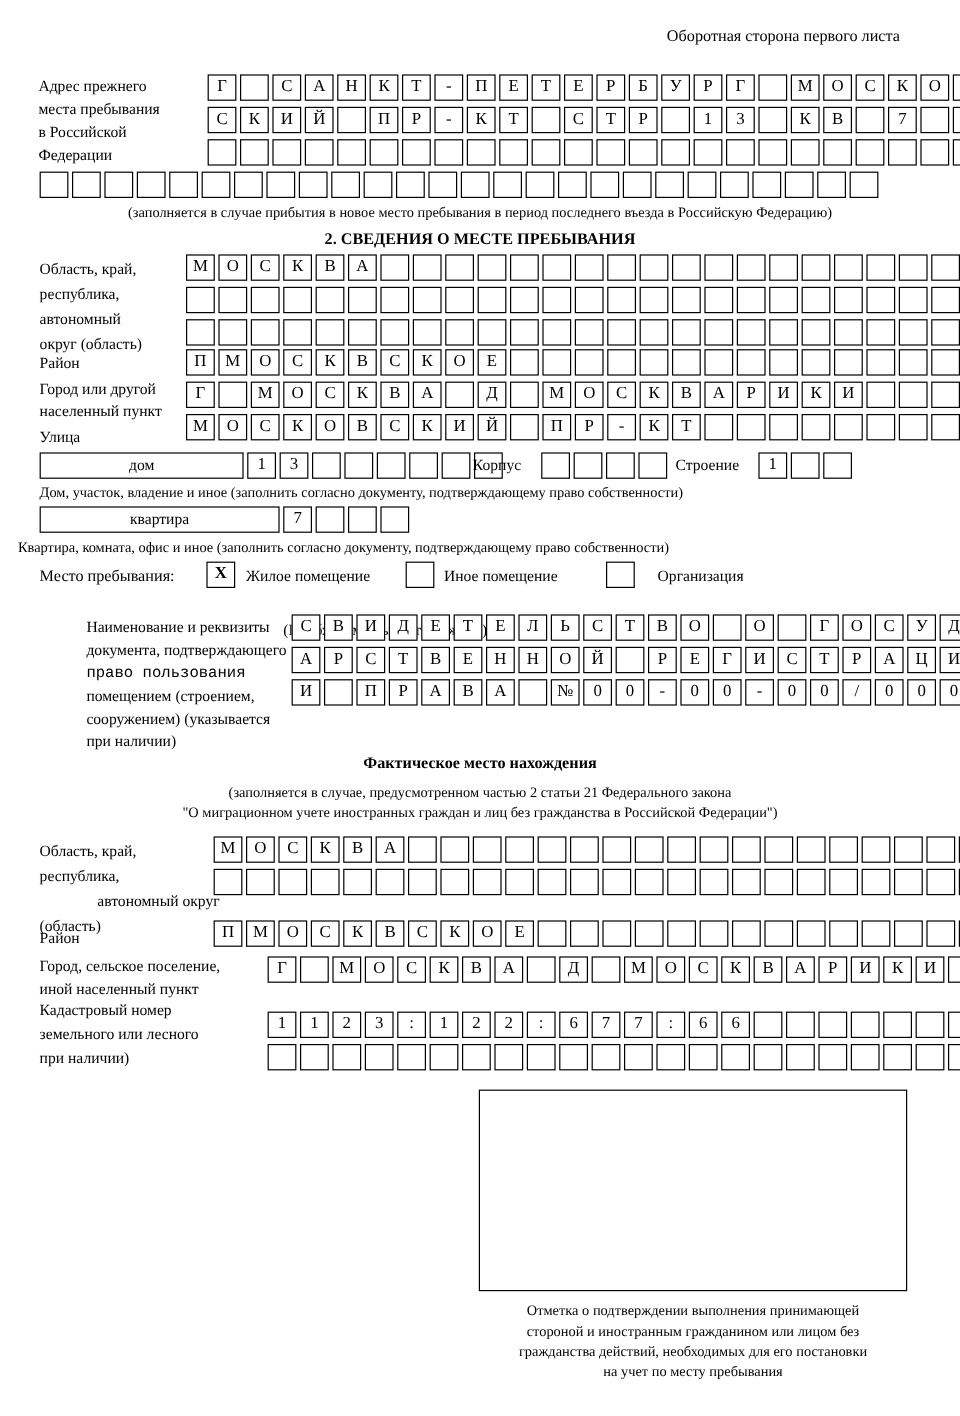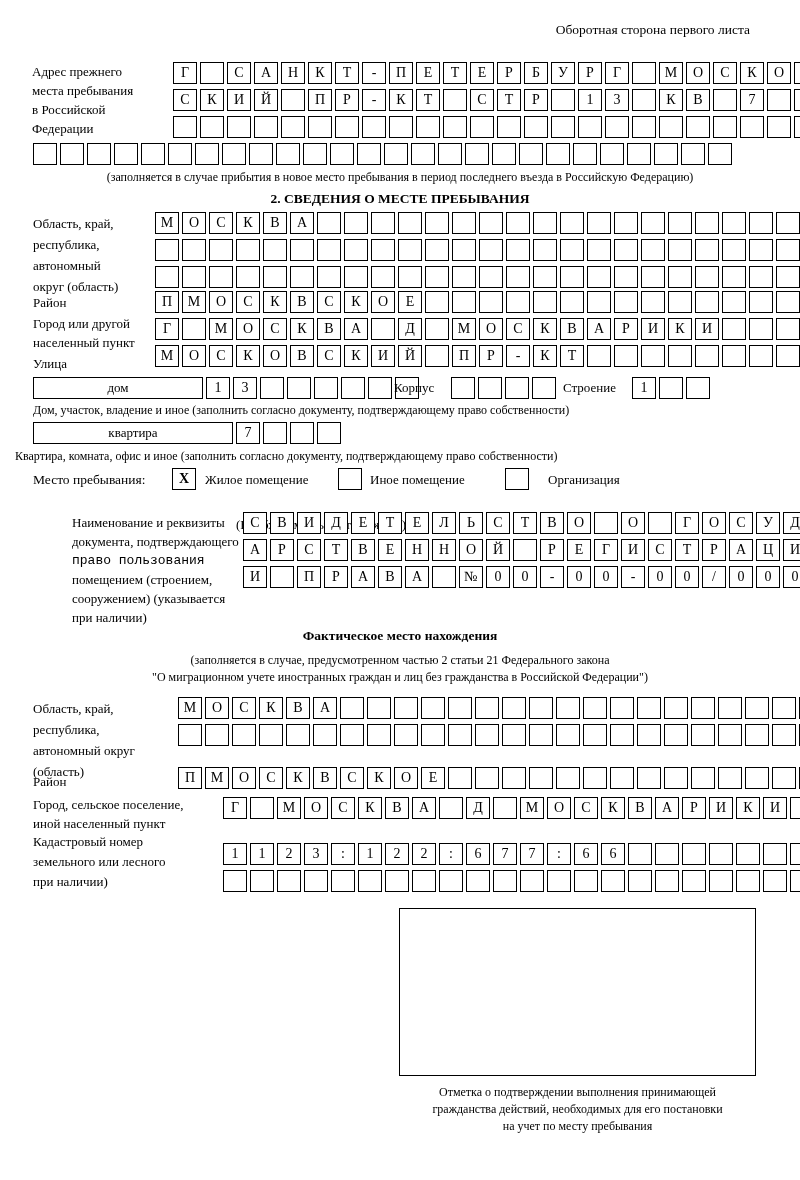--- a/index.html
+++ b/index.html
@@ -492,21 +492,21 @@
       <div class="cell">0</div>
     </div>
 
   <div class="abs bold center" style="left:33px; top:628px; width:734px; font-size:13.5px;">Фактическое место нахождения</div>
   <div class="abs note center" style="left:33px; top:653px; width:734px;">(заполняется в случае, предусмотренном частью 2 статьи 21 Федерального закона</div>
   <div class="abs note center" style="left:33px; top:670px; width:734px;">"О миграционном учете иностранных граждан и лиц без гражданства в Российской Федерации")</div>
 
   <div class="abs" style="left:33px; top:698px; width:150px;">
     <div class="lbl" style="line-height:21px;">Область, край,</div>
     <div class="lbl" style="line-height:21px;">республика,</div>
-    <div class="lbl" style="line-height:21px;">автономный округ</div>
+    <div class="lbl" style="line-height:21px;text-align:right;">автономный округ</div>
     <div class="lbl" style="line-height:21px;">(область)</div>
   </div>
   <div class="abs boxrow" style="left:178px; top:697px;" id="s3r0">
       <div class="cell">М</div>
       <div class="cell">О</div>
       <div class="cell">С</div>
       <div class="cell">К</div>
       <div class="cell">В</div>
       <div class="cell">А</div>
       <div class="cell"></div>
@@ -662,17 +662,18 @@
       <div class="cell"></div>
       <div class="cell"></div>
       <div class="cell"></div>
       <div class="cell"></div>
       <div class="cell"></div>
     </div>
 
   <div class="abs stampbox" style="left:399px; top:908px; width:357px; height:168px;"></div>
   <div class="abs note center" style="left:399px; top:1084px; width:357px; line-height:17px;">
     <div>Отметка о подтверждении выполнения принимающей</div>
+    <div>стороной и иностранным гражданином или лицом без</div>
     <div>гражданства действий, необходимых для его постановки</div>
     <div>на учет по месту пребывания</div>
   </div>
 
 </div>
 
 </body></html>

